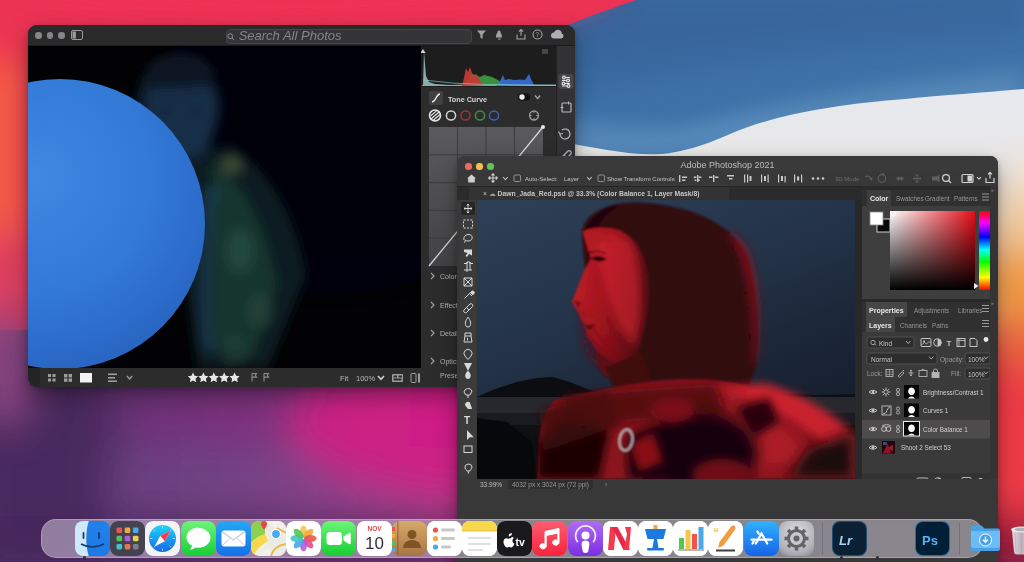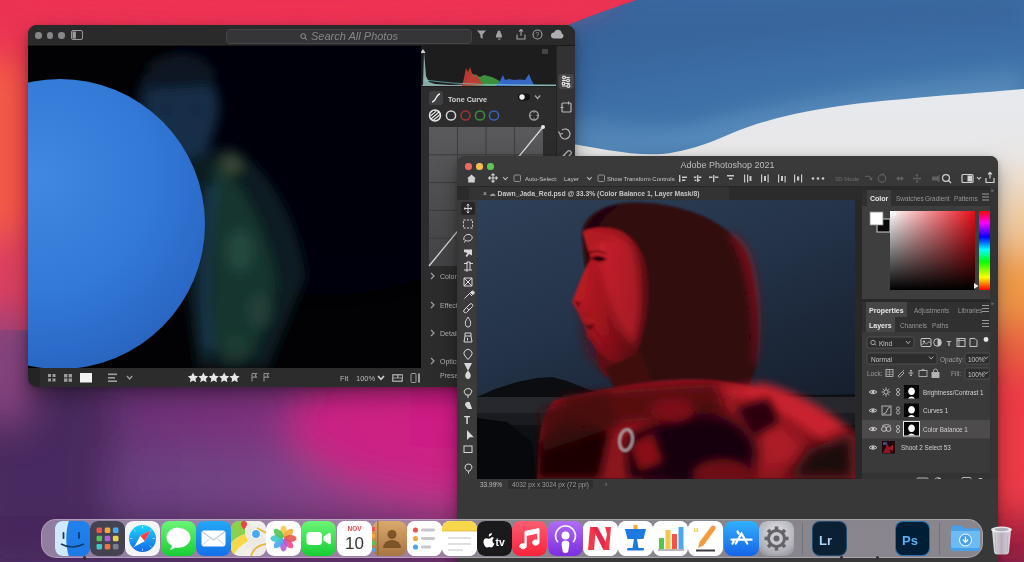--- a/index.html
+++ b/index.html
@@ -4,39 +4,39 @@
 <style>
 html,body{margin:0;padding:0;}
 body{width:1024px;height:562px;overflow:hidden;position:relative;font-family:"Liberation Sans",sans-serif;background:#333;}
 #wall{position:absolute;left:0;top:0;width:1024px;height:562px;}
 .win{position:absolute;box-shadow:0 10px 22px rgba(0,0,0,.34),0 2px 6px rgba(0,0,0,.22);}
 
 #aff{left:28px;top:25px;width:547px;height:362px;border-radius:9px;background:#242425;overflow:hidden;}
 #aff .hdr{position:absolute;left:0;top:0;width:547px;height:20px;background:#2a2a2b;border-bottom:1px solid #1b1b1c;}
 .tl{position:absolute;border-radius:50%;width:6.5px;height:6.5px;top:7px;}
 #aff .tl{background:#87878a;}
-#aff .search{position:absolute;left:198px;top:3.5px;width:244px;height:13px;background:#353537;border:1px solid #454548;border-radius:4px;color:#85858a;font-size:11px;text-align:center;line-height:12px;}
+#aff .search{position:absolute;left:198px;top:3.5px;width:244px;height:13px;background:#353537;border:1px solid #454548;border-radius:4px;color:#85858a;font-size:13px;line-height:12px;}
 #affcanvas{position:absolute;left:0;top:21px;width:393px;height:322px;background:#000;overflow:hidden;}
 #aff .bbar{position:absolute;left:12px;top:343px;width:393px;height:19px;background:#2c2c2d;}
 #aff .panel{position:absolute;left:393px;top:21px;width:135px;height:341px;background:#ffffff;}
 #aff .tools{position:absolute;left:528px;top:21px;width:19px;height:341px;background:#323234;border-left:1px solid #232324;}
 
 #ps{left:457px;top:156px;width:541px;height:410px;border-radius:8px;background:#383838;overflow:hidden;}
 #ps .titlebar{position:absolute;left:0;top:0;width:541px;height:15px;background:#3a3a3a;}
 #ps .title{position:absolute;width:100%;text-align:center;top:3.5px;font-size:9px;color:#bdbdbd;}
 #ps .opts{position:absolute;left:0;top:15px;width:541px;height:15px;background:#383838;border-bottom:1px solid #262626;}
 #ps .tabbar{position:absolute;left:0;top:31px;width:541px;height:13px;background:#2b2b2b;}
 #ps .tab{position:absolute;left:12px;top:0;width:260px;height:13px;background:#333333;color:#c6c6c6;font-size:6.8px;line-height:13px;white-space:nowrap;}
 #ps .toolcol{position:absolute;left:3px;top:44px;width:16px;height:279px;background:#3b3b3b;}
 #pscanvas{position:absolute;left:20px;top:44px;width:378px;height:279px;background:#1d2838;overflow:hidden;}
 #psgap{position:absolute;left:398px;top:44px;width:7px;height:279px;background:#282828;}
 #ps .statusbar{position:absolute;left:0;top:323px;width:541px;height:11px;background:#383838;color:#bdbdbd;font-size:6.5px;}
 #ps .rpanels{position:absolute;left:405px;top:30px;width:136px;height:293px;background:#2a2a2a;}
 
-#dock{position:absolute;left:41px;top:519px;width:942px;height:39px;background:rgba(218,212,228,.5);border:1px solid rgba(255,255,255,.25);border-radius:15px;box-sizing:border-box;backdrop-filter:blur(18px);display:flex;align-items:center;padding-left:13px;}
+#dock{position:absolute;left:41px;top:519px;width:942px;height:39px;background:rgba(218,212,228,.5);border:1px solid rgba(255,255,255,.25);border-radius:15px;box-sizing:border-box;backdrop-filter:blur(18px);display:flex;align-items:center;padding-left:33px;}
 .di{width:35px;height:35px;border-radius:8px;position:relative;flex:0 0 auto;margin-right:0.2px;overflow:hidden;}
 .dsep{width:1px;height:32px;background:rgba(80,80,90,.38);margin:0 8.5px;flex:0 0 auto;}
 .dot{position:absolute;width:3.5px;height:3.5px;border-radius:50%;background:#2e2e38;top:556px;z-index:30;}
 </style>
 </head>
 <body>
 <svg id="wall" viewBox="0 0 1024 562" preserveAspectRatio="none">
   <defs>
     <linearGradient id="blue" x1="0" y1="0" x2="0.25" y2="1">
       <stop offset="0" stop-color="#3a69a1"></stop>
@@ -883,21 +883,21 @@
             <use href="#teeth" transform="rotate(225)"></use>
             <use href="#teeth" transform="rotate(270)"></use>
             <use href="#teeth" transform="rotate(315)"></use>
       </g>
       <circle r="6.5" fill="#c8c8cf"></circle>
       <circle r="3" fill="#636369"></circle>
     </g>
   </svg></div>
   <div class="dsep"></div>
 
-  <div class="di" style="background:#0b2032;border:1px solid rgba(70,160,230,.35);box-sizing:border-box;"><svg width="33" height="33" viewBox="0 0 33 33">
+  <div class="di" style="background:#0b2032;border:1px solid rgba(70,160,230,.35);box-sizing:border-box;font-style:italic;"><svg width="33" height="33" viewBox="0 0 33 33">
     <text x="6" y="22.5" font-size="13" fill="#a9d3f5" font-weight="bold">Lr</text>
   </svg></div>
 
   <div class="di" style="background:#001e36;border:1px solid rgba(49,168,255,.6);box-sizing:border-box;margin-left:48px;"><svg width="33" height="33" viewBox="0 0 33 33">
     <text x="6" y="22.5" font-size="13" fill="#55b5f7" font-weight="bold">Ps</text>
   </svg></div>
   <div class="dsep"></div>
 
   <div class="di"><svg width="35" height="35" viewBox="0 0 35 35">
     <path d="M3,7 a2.5,2.5 0 0 1 2.5,-2.5 h8 l3,3 h13 a2.5,2.5 0 0 1 2.5,2.5 v17.5 a2.5,2.5 0 0 1 -2.5,2.5 h-24.5 a2.5,2.5 0 0 1 -2.5,-2.5 Z" fill="#47a0e8"></path>

